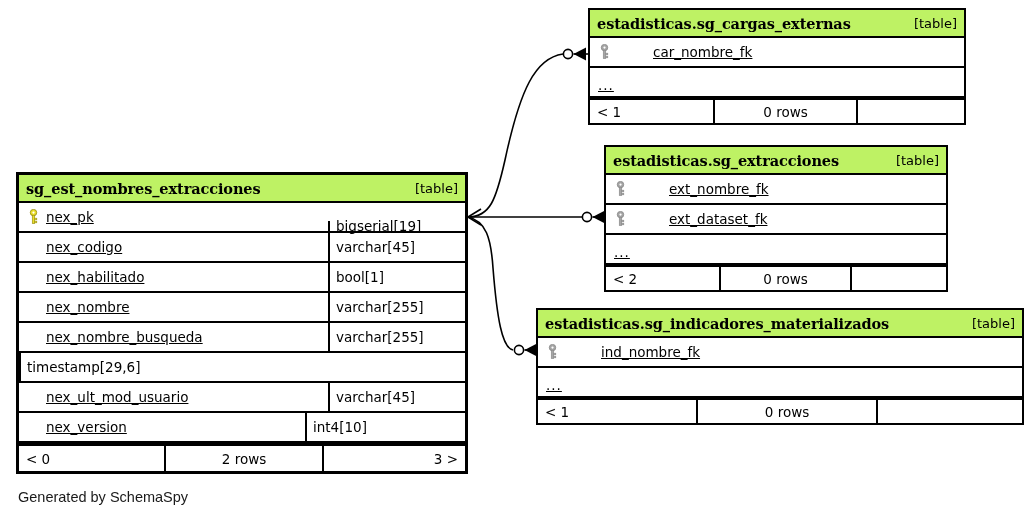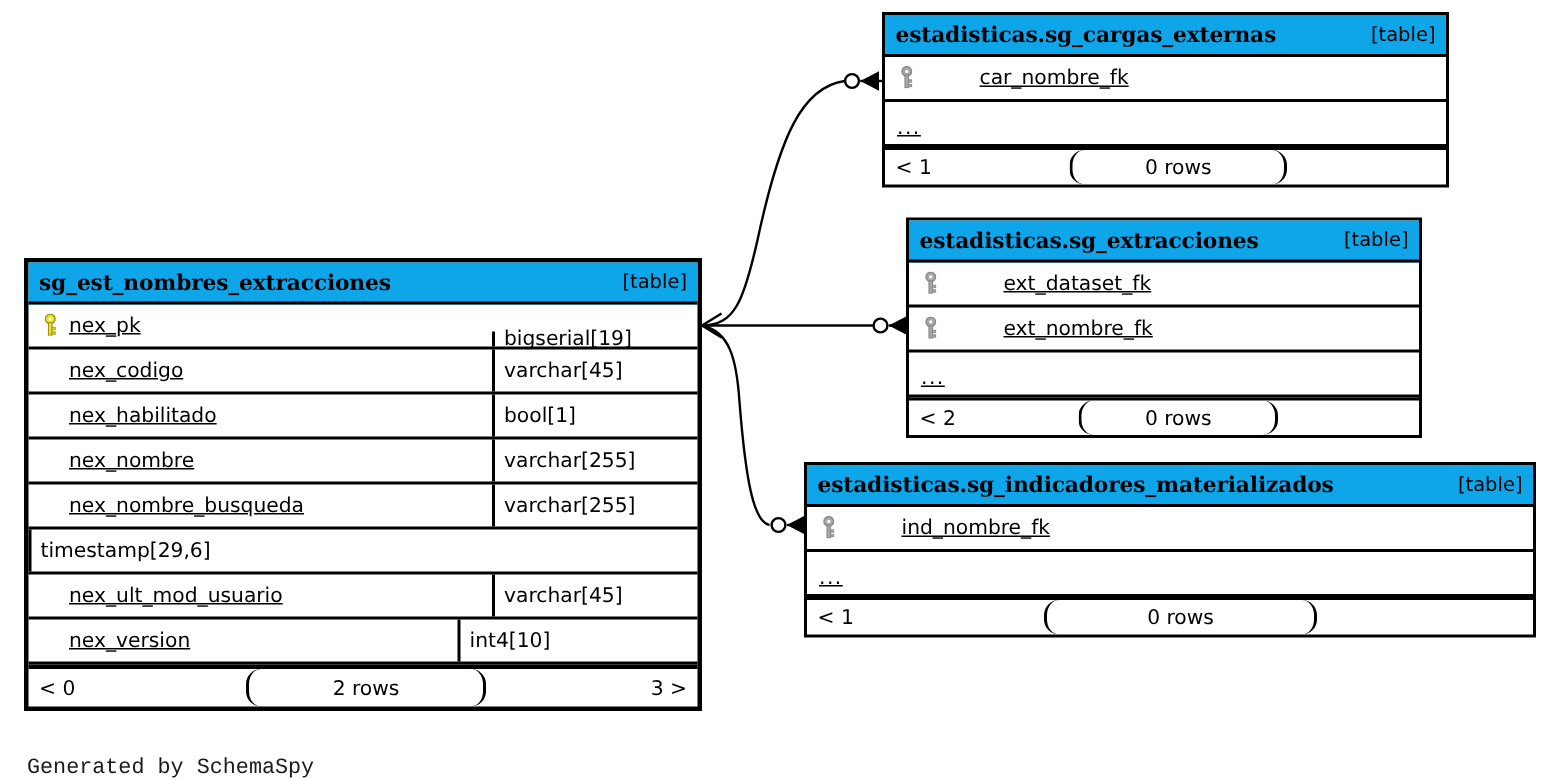--- a/index.html
+++ b/index.html
@@ -38,21 +38,21 @@
     border: 2px solid #000000;
   }
   .tbl.main {
     border-width: 3px;
     text-align: center;
   }
   .tbl-title {
     display: flex;
     align-items: center;
     justify-content: space-between;
-    background: #0ea5e9;
+    background: #bef264;
     border-bottom: 2px solid #000000;
     padding: 0 7px;
     height: 28px;
     box-sizing: border-box;
   }
   .tbl-title-name {
     font-family: "DejaVu Serif", "Liberation Serif", serif;
     font-weight: bold;
     font-size: 14.5px;
     letter-spacing: -0.1px;
@@ -123,30 +123,30 @@
   }
   .tbl.main .row.footer { border-top: 3px solid #000000; }
   .foot-cell {
     display: flex;
     align-items: center;
     font-size: 13.5px;
     box-sizing: border-box;
     white-space: nowrap;
   }
   .foot-left   { justify-content: flex-start; padding-left: 7px; }
-  .foot-center { justify-content: center; border-left: 2px solid #000000; border-right: 2px solid #000000; border-radius: 10px; }
+  .foot-center { justify-content: center; border-left: 2px solid #000000; border-right: 2px solid #000000; }
   .foot-right  { justify-content: flex-end; padding-right: 7px; }
 
   
   #caption {
     position: absolute;
     left: 18px;
-    top: 504px;
+    top: 489px;
     font-size: 14.5px;
-    font-family: Liberation Mono, monospace;
+    font-family: Liberation Sans, sans-serif;
     color: #1a1a1a;
     white-space: nowrap;
   }
 </style>
 </head>
 <body>
 
 <div id="canvas">
 
   <svg id="edges" viewBox="0 0 1035 520" width="1035" height="520">
@@ -300,34 +300,34 @@
 
     <div class="row remote">
       <div class="cell-name">
         <svg class="keyicon" viewBox="0 0 13 16">
           <circle cx="6.5" cy="3.6" r="3.2" fill="#a6a6a6" stroke="#8a8a8a" stroke-width="0.9"></circle>
           <circle cx="6.5" cy="3.6" r="1.1" fill="#ffffff"></circle>
           <rect x="5.3" y="6.2" width="2.4" height="8.2" fill="#a6a6a6" stroke="#8a8a8a" stroke-width="0.7"></rect>
           <rect x="7.7" y="9.2" width="2.1" height="1.6" fill="#a6a6a6" stroke="#8a8a8a" stroke-width="0.6"></rect>
           <rect x="7.7" y="12.2" width="2.1" height="1.6" fill="#a6a6a6" stroke="#8a8a8a" stroke-width="0.6"></rect>
         </svg>
-        <span class="colname">ext_dataset_fk</span>
+        <span class="colname">ext_nombre_fk</span>
       </div>
     </div>
 
     <div class="row remote">
       <div class="cell-name">
         <svg class="keyicon" viewBox="0 0 13 16">
           <circle cx="6.5" cy="3.6" r="3.2" fill="#a6a6a6" stroke="#8a8a8a" stroke-width="0.9"></circle>
           <circle cx="6.5" cy="3.6" r="1.1" fill="#ffffff"></circle>
           <rect x="5.3" y="6.2" width="2.4" height="8.2" fill="#a6a6a6" stroke="#8a8a8a" stroke-width="0.7"></rect>
           <rect x="7.7" y="9.2" width="2.1" height="1.6" fill="#a6a6a6" stroke="#8a8a8a" stroke-width="0.6"></rect>
           <rect x="7.7" y="12.2" width="2.1" height="1.6" fill="#a6a6a6" stroke="#8a8a8a" stroke-width="0.6"></rect>
         </svg>
-        <span class="colname">ext_nombre_fk</span>
+        <span class="colname">ext_dataset_fk</span>
       </div>
     </div>
 
     <div class="row ellipsis">
       <div class="cell-name">...</div>
     </div>
 
     <div class="row footer" style="height:25px;">
       <div class="foot-cell foot-left" style="width:113px;">&lt; 2</div>
       <div class="foot-cell foot-center" style="width:133px;">0 rows</div>

